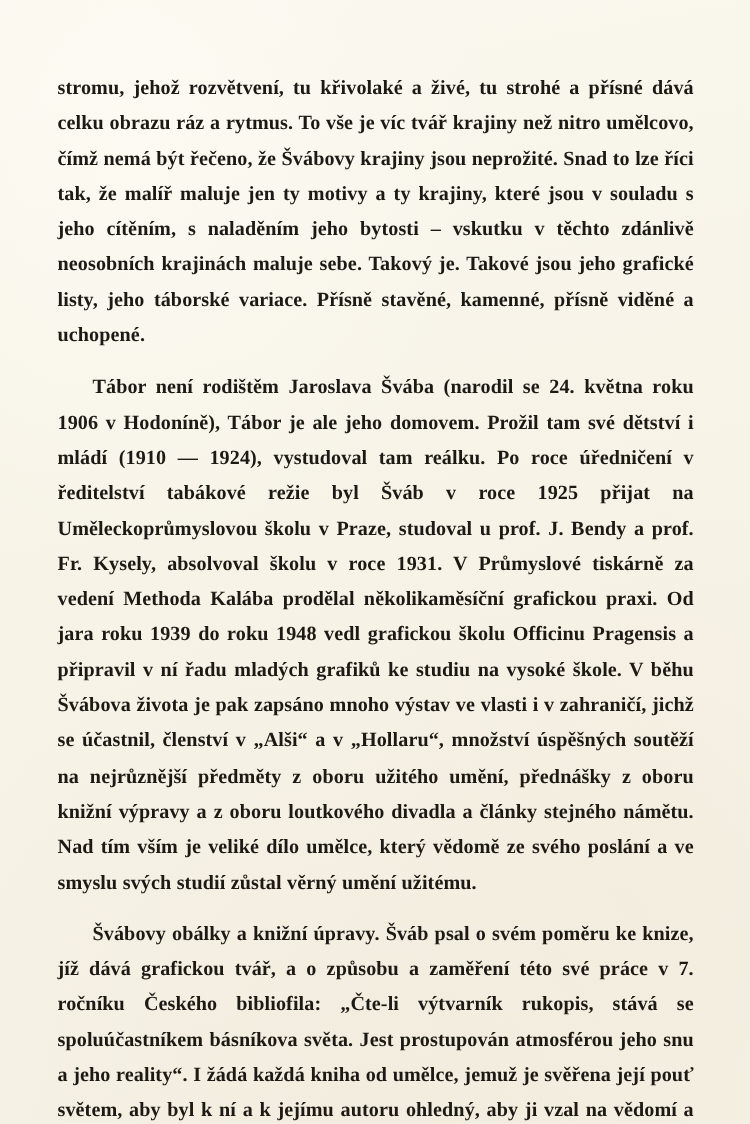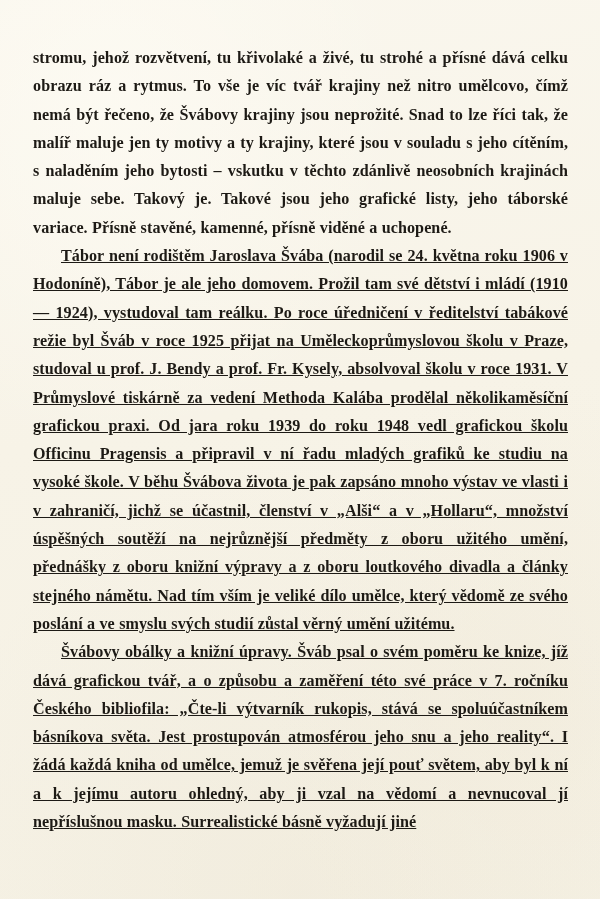--- a/index.html
+++ b/index.html
@@ -31,34 +31,33 @@
     inset: 0;
     z-index: 1;
   }
   .text-block {
     position: absolute;
     left: 33px;
     top: 44px;
     width: 535px;
   }
   p.para {
-    margin: 0;
+    margin: 13px;
     text-align: justify;
     text-justify: inter-word;
     color: #1d1a15;
     font-weight: bold;
     font-size: 16.1px;
     line-height: 28.3px;
     letter-spacing: 0.08px;
     word-spacing: 0.2px;
     -webkit-font-smoothing: antialiased;
   }
   p.para.indent {
     text-indent: 28px;
-    text-decoration: underline;
   }
   p.para:last-child {
     text-align-last: left;
   }
 </style>
 </head>
 <body>
 
 <div class="paper-texture"></div>
 

